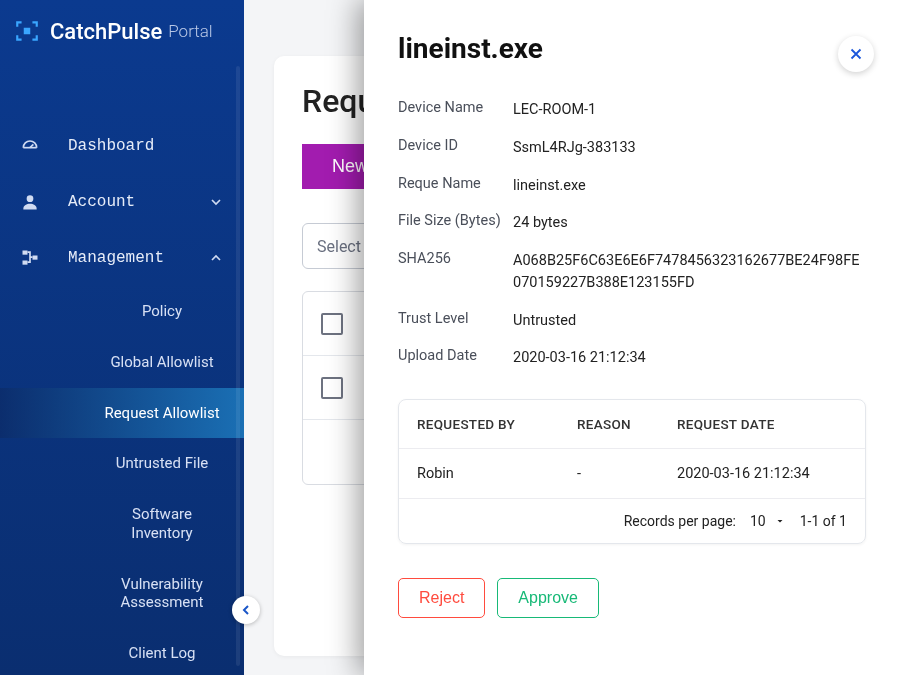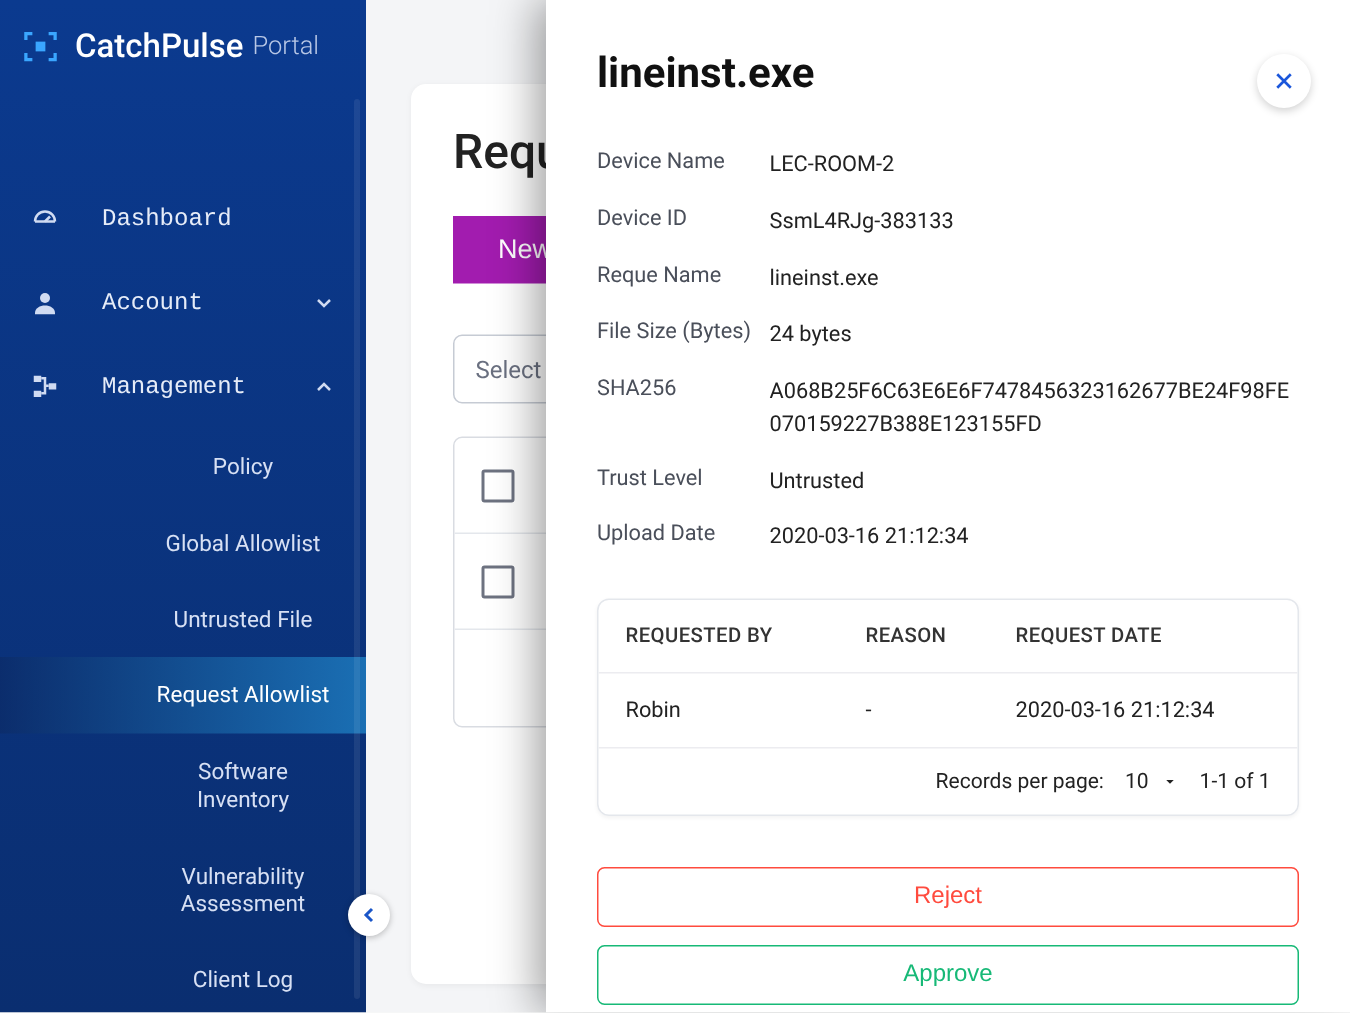--- a/index.html
+++ b/index.html
@@ -249,21 +249,20 @@
     gap: 14px;
   }
   .pp-select {
     display: inline-flex; align-items: center; gap: 8px;
   }
 
   .actions {
     display: flex;
     gap: 12px;
     margin-top: 34px;
-    flex-direction: column;
   }
   .btn-outline {
     background: #fff;
     border: 1px solid;
     padding: 10px 20px;
     font-size: 16px;
     border-radius: 5px;
     cursor: pointer;
   }
   .btn-reject { color: #ff4b3e; border-color: #ff4b3e; }
@@ -326,22 +325,22 @@
       <span>Management</span>
       <span class="chev">
         <svg viewBox="0 0 24 24" width="16" height="16" fill="none" stroke="currentColor" stroke-width="2.5">
             <path d="M6 15l6-6 6 6"></path>
           </svg>
       </span>
     </div>
 
     <div class="nav-sub"><span>Policy</span></div>
     <div class="nav-sub"><span>Global Allowlist</span></div>
+    <div class="nav-sub active"><span>Request Allowlist</span></div>
     <div class="nav-sub"><span>Untrusted File</span></div>
-    <div class="nav-sub active"><span>Request Allowlist</span></div>
     <div class="nav-sub" style="white-space:pre-line"><span>Software
 Inventory</span></div>
     <div class="nav-sub" style="white-space:pre-line"><span>Vulnerability
 Assessment</span></div>
     <div class="nav-sub"><span>Client Log</span></div>
   </div>
 </div>
 
 <div class="collapse-btn">
   <span>
@@ -376,21 +375,21 @@
     <span>
       <svg viewBox="0 0 24 24" width="18" height="18" fill="none" stroke="currentColor" stroke-width="2.4">
           <path d="M6 6l12 12M18 6L6 18"></path>
         </svg>
     </span>
   </div>
 
   <div class="details">
     <div class="drow">
       <div class="dlabel">Device Name</div>
-      <div class="dvalue">LEC-ROOM-2</div>
+      <div class="dvalue">LEC-ROOM-1</div>
     </div>
     <div class="drow">
       <div class="dlabel">Device ID</div>
       <div class="dvalue">SsmL4RJg-383133</div>
     </div>
     <div class="drow">
       <div class="dlabel">Reque Name</div>
       <div class="dvalue">lineinst.exe</div>
     </div>
     <div class="drow">

